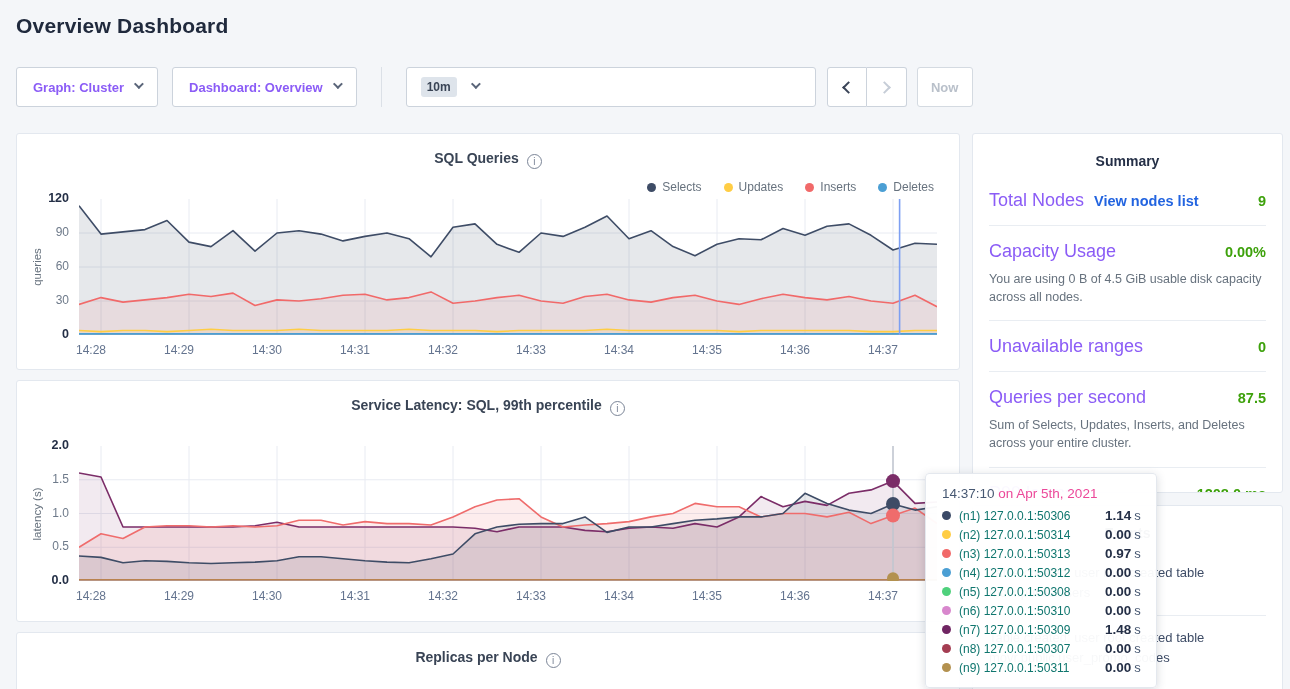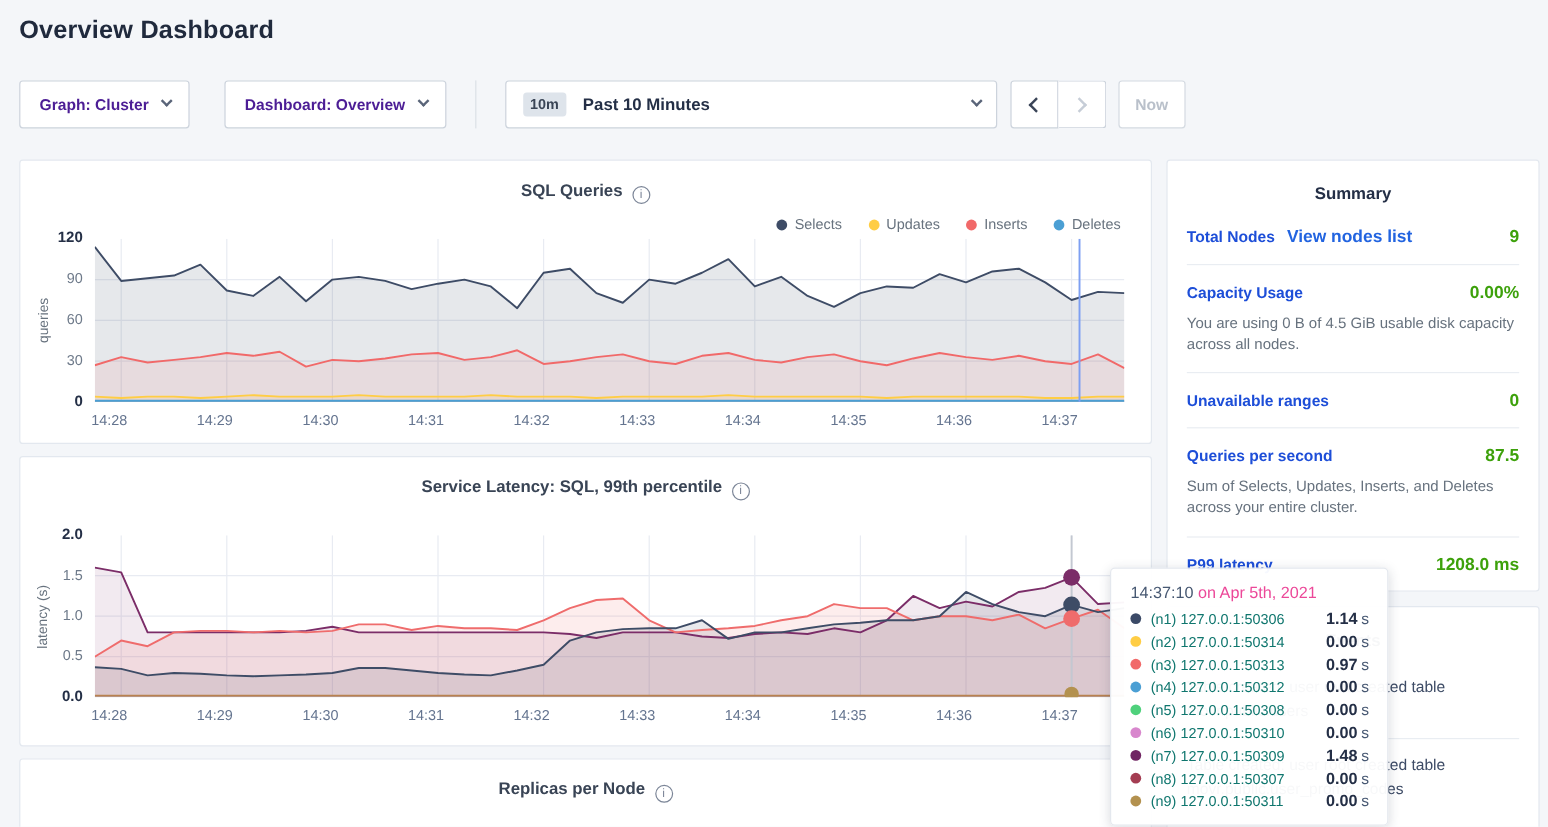--- a/index.html
+++ b/index.html
@@ -3,22 +3,22 @@
 <meta charset="utf-8">
 <style>
   * { margin:0; padding:0; box-sizing:border-box; }
   html,body { width:1290px; height:689px; }
   body { font-family:"Liberation Sans", sans-serif; background:#f4f6f9; overflow:hidden; position:relative; }
 
   .page-title { position:absolute; left:16px; top:14px; font-size:21px; font-weight:600; color:#202a3d; letter-spacing:.2px; }
 
   
   .toolbar { position:absolute; left:16px; top:67px; height:40px; display:flex; align-items:center; }
-  .dd-btn { height:40px; background:#fff; border:1px solid #ccd3dc; border-radius:3px; display:flex; align-items:center; gap:10px; padding:0 16px; font-size:13px; font-weight:700; color:#4c1d95; cursor:pointer; }
-  .dd-btn + .dd-btn { margin-left:29px; }
+  .dd-btn { height:40px; background:#fff; border:1px solid #ccd3dc; border-radius:3px; display:flex; align-items:center; gap:10px; padding:0 16px; font-size:13px; font-weight:700; color:#8b5cf6; cursor:pointer; }
+  .dd-btn + .dd-btn { margin-left:14px; }
   .chev { width:7px; height:7px; border-right:2px solid #5a6579; border-bottom:2px solid #5a6579; transform:rotate(45deg) translateY(-2px); margin-top:-3px; }
   .vdivider { width:1px; height:40px; background:#dbe0e7; margin:0 24px; }
   .time-selector { width:410px; height:40px; background:#fff; border:1px solid #ccd3dc; border-radius:3px; display:flex; align-items:center; padding:0 14px; cursor:pointer; }
   .time-badge { background:#dee4eb; color:#394455; font-size:12px; font-weight:700; border-radius:3px; padding:3px 6px; margin-right:14px; }
   .time-label { font-size:14px; font-weight:700; color:#242f46; flex:1; }
   .arrow-group { display:flex; margin-left:11px; }
   .arrow-btn { width:40px; height:40px; background:#fff; border:1px solid #ccd3dc; display:flex; align-items:center; justify-content:center; cursor:pointer; }
   .arrow-btn.prev { border-radius:3px 0 0 3px; }
   .arrow-btn.next { border-radius:0 3px 3px 0; border-left:none; }
   .arr { width:9px; height:9px; border-right:2.5px solid #3a4457; border-bottom:2.5px solid #3a4457; }
@@ -45,21 +45,21 @@
   .ytick { position:absolute; width:52px; text-align:right; font-size:12px; color:#6e7a8a; }
   .ytick.bold { font-weight:700; color:#242f46; font-size:12.5px; }
   .xtick { position:absolute; width:50px; text-align:left; font-size:12px; color:#64748f; }
 
   
   .side-title { text-align:center; font-size:14px; font-weight:700; color:#242f46; padding-top:19px; }
   .summary-rows { padding:6px 16px 0 16px; }
   .summary-row { padding:15px 0 14px 0; border-bottom:1px solid #e9edf2; }
   .summary-row:last-child { border-bottom:none; }
   .row-line { display:flex; align-items:baseline; }
-  .row-label { font-size:13px; font-weight:700; color:#1d4ed8; }
+  .row-label { font-size:18px; font-weight:400; color:#8b5cf6; }
   .row-link { font-size:14.5px; font-weight:700; margin-left:10px; text-decoration:none; cursor:pointer; }
   .row-value { margin-left:auto; font-size:14.5px; font-weight:700; }
   .row-desc { margin-top:8px; font-size:12.5px; line-height:1.45; color:#67727e; }
 
   
   .events-items { padding:10px 16px 0 16px; }
   .event-item { padding:12px 0; border-bottom:1px solid #e9edf2; font-size:13px; line-height:1.55; color:#3e4c66; }
   .event-item:last-child { border-bottom:none; }
 
   
@@ -82,21 +82,20 @@
     <span>Graph: Cluster</span>
     <span class="chev"></span>
   </div>
   <div class="dd-btn">
     <span>Dashboard: Overview</span>
     <span class="chev"></span>
   </div>
   <div class="vdivider"></div>
   <div class="time-selector">
     <span class="time-badge">10m</span>
-    <span class="time-label">Past 10 Minutes</span>
     <span class="chev"></span>
   </div>
   <div class="arrow-group">
     <div class="arrow-btn prev">
         <span class="arr left"></span>
       </div>
     <div class="arrow-btn next">
         <span class="arr right"></span>
       </div>
   </div>

